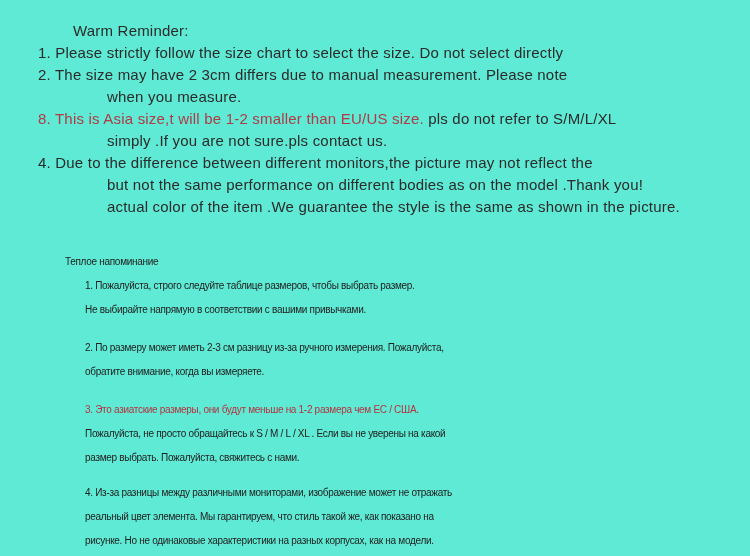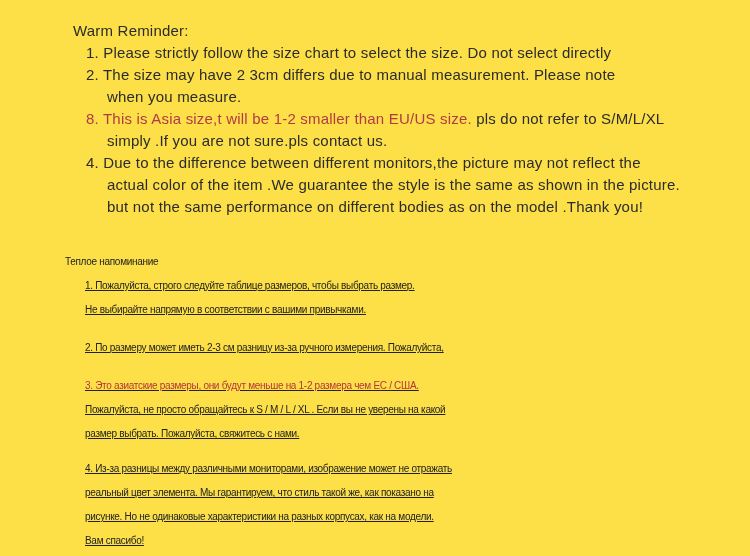--- a/index.html
+++ b/index.html
@@ -4,62 +4,61 @@
 <style>
   html, body {
     margin: 0;
     padding: 0;
     background: #ffffff;
   }
   .page {
     position: relative;
     width: 750px;
     height: 556px;
-    background: #fde047;
+    background: #5eead4;
     overflow: hidden;
   }
   
   .en {
     position: absolute;
     top: 20px;
     left: 0;
     width: 750px;
     color: #2b2b2b;
     font-family: "Liberation Sans", sans-serif;
     font-size: 15px;
     line-height: 22px;
     letter-spacing: 0.2px;
   }
   .en-title {
     margin-left: 73px;
   }
   .en-line {
     white-space: nowrap;
   }
-  .en-line.first { margin-left: 86px; }
+  .en-line.first { margin-left: 38px; }
   .en-line.cont  { margin-left: 107px; }
   .red-en { color: #b13a46; }
   
   .ru {
     position: absolute;
     top: 250px;
     left: 0;
     width: 750px;
     color: #222222;
     font-family: "Liberation Sans", sans-serif;
     font-size: 10px;
     line-height: 24px;
     letter-spacing: -0.3px;
   }
   .ru-title {
     margin-left: 65px;
   }
   .ru-item {
     margin-left: 85px;
-    text-decoration: underline;
   }
   .ru-item.gap-sm { margin-top: 14px; }
   .ru-item.gap-md { margin-top: 11px; }
   .ru-line {
     white-space: nowrap;
   }
   .red-ru { color: #b43440; }
 </style>
 </head>
 <body>
@@ -80,35 +79,36 @@
 
     <div>
       <div class="en-line first">
         <span class="red-en">8. This is Asia size,t will be 1-2 smaller than EU/US size.</span><span> pls do not refer to S/M/L/XL</span>
       </div>
       <div class="en-line cont">simply .If you are not sure.pls contact us.</div>
     </div>
 
     <div>
       <div class="en-line first">4. Due to the difference between different monitors,the picture may not reflect the</div>
+      <div class="en-line cont">but not the same performance on different bodies as on the model .Thank you!</div>
       <div class="en-line cont">actual color of the item .We guarantee the style is the same as shown in the picture.</div>
-      <div class="en-line cont">but not the same performance on different bodies as on the model .Thank you!</div>
     </div>
   </section>
 
   <section class="ru">
     <div class="ru-title">Теплое напоминание</div>
 
     <div class="ru-item">
       <div class="ru-line">1. Пожалуйста, строго следуйте таблице размеров, чтобы выбрать размер.</div>
       <div class="ru-line">Не выбирайте напрямую в соответствии с вашими привычками.</div>
     </div>
 
     <div class="ru-item gap-sm">
       <div class="ru-line">2. По размеру может иметь 2-3 см разницу из-за ручного измерения. Пожалуйста,</div>
+      <div class="ru-line">обратите внимание, когда вы измеряете.</div>
     </div>
 
     <div class="ru-item gap-sm">
       <div class="ru-line red-ru">3. Это азиатские размеры, они будут меньше на 1-2 размера чем ЕС / США.</div>
       <div class="ru-line">Пожалуйста, не просто обращайтесь к S / M / L / XL . Если вы не уверены на какой</div>
       <div class="ru-line">размер выбрать. Пожалуйста, свяжитесь с нами.</div>
     </div>
 
     <div class="ru-item gap-md">
       <div class="ru-line">4. Из-за разницы между различными мониторами, изображение может не отражать</div>

